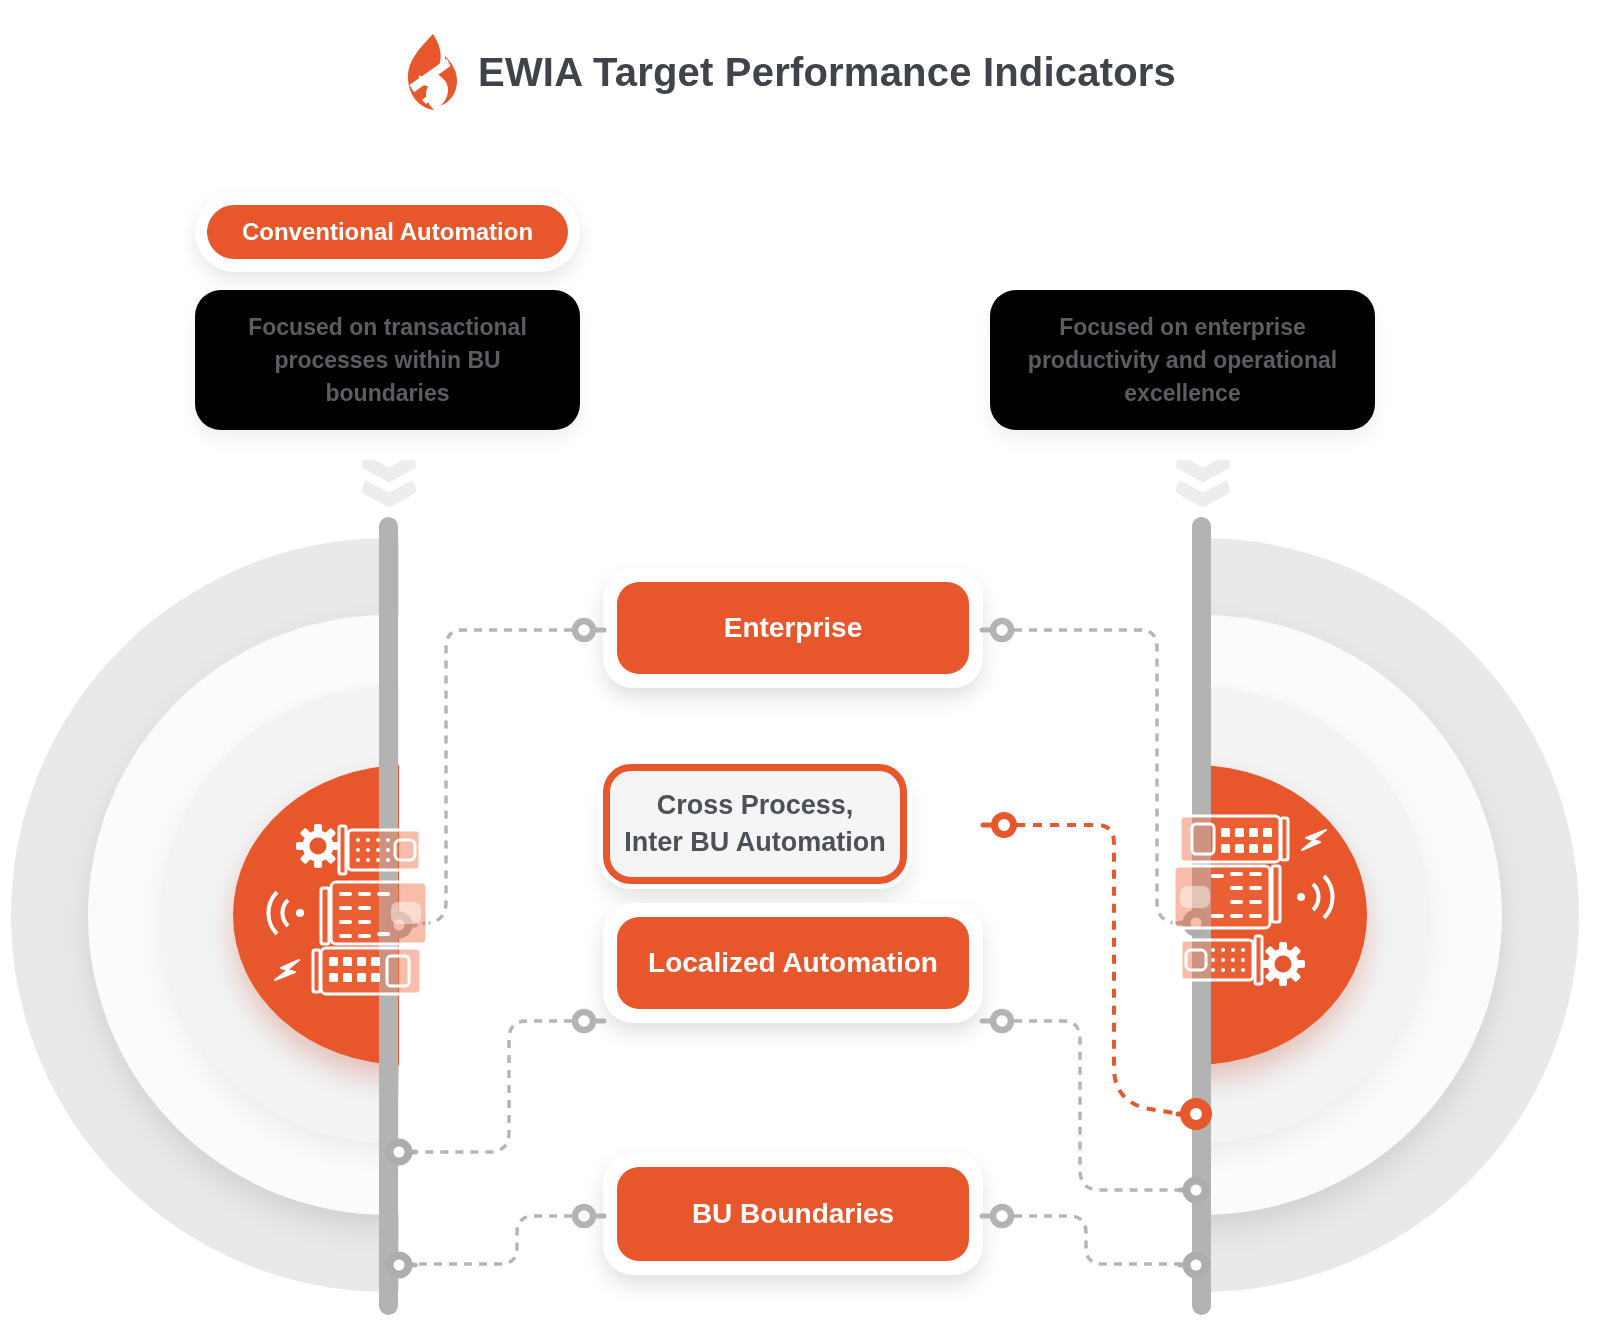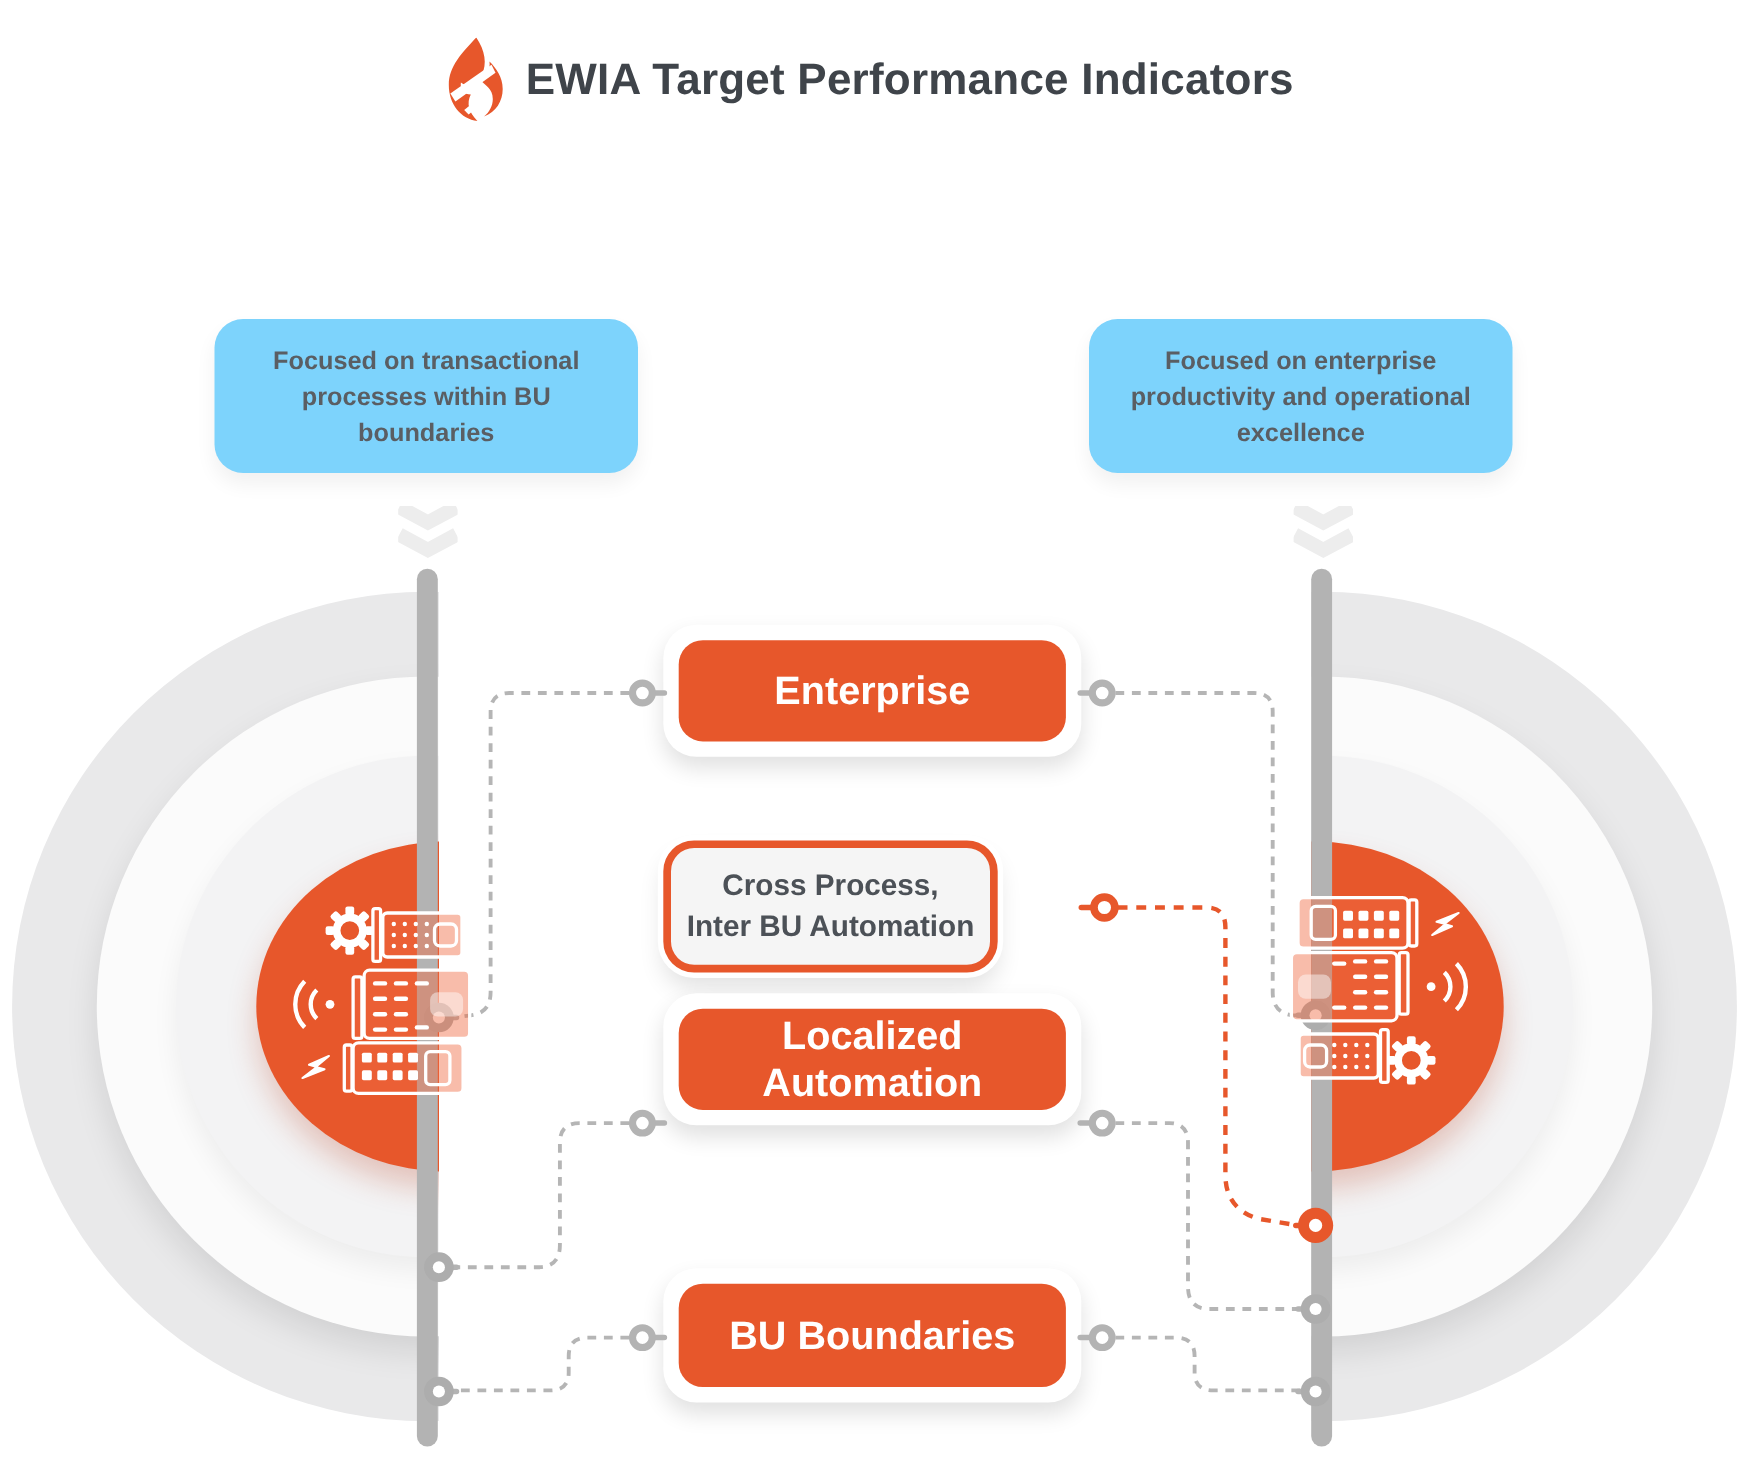--- a/index.html
+++ b/index.html
@@ -8,21 +8,21 @@
   .abs{position:absolute;}
 
   
   .title{left:478px;top:50px;font-size:40px;font-weight:bold;color:#3F444A;letter-spacing:.2px;z-index:5;}
 
   
   .pill-card{top:192px;width:385px;height:80px;background:#ffffff;border-radius:40px;
              box-shadow:0 8px 18px rgba(0,0,0,.10);z-index:4;}
   .pill{position:absolute;left:12px;top:13px;right:12px;bottom:13px;background:#E7572B;border-radius:28px;
         display:flex;align-items:center;justify-content:center;color:#fff;font-weight:bold;font-size:24px;}
-  .desc-card{top:290px;width:385px;height:140px;background:#7dd3fc;border-radius:26px;
+  .desc-card{top:290px;width:385px;height:140px;background:#000000;border-radius:26px;
              box-shadow:0 10px 18px rgba(0,0,0,.06);z-index:4;
              display:flex;align-items:center;justify-content:center;text-align:center;
              font-size:23px;font-weight:bold;color:#5A5E63;line-height:33px;white-space:pre-line;}
 
   
   .side-wrap{top:500px;height:831px;overflow:hidden;z-index:1;}
   .circle{position:absolute;border-radius:50%;}
   .c1{width:754px;height:754px;background:#E9E9EA;}
   .c2{width:600px;height:600px;background:#FBFBFB;box-shadow:0 14px 30px rgba(0,0,0,.10);}
   .c3{width:456px;height:456px;background:#F3F3F4;box-shadow:0 12px 24px rgba(0,0,0,.06);}
@@ -32,21 +32,21 @@
   
   .bar{top:517px;width:19px;height:798px;background:#B3B3B3;border-radius:10px;z-index:3;}
 
   
   .chev{z-index:2;}
 
   
   .mid-card{left:603px;width:380px;background:#ffffff;border-radius:30px;
             box-shadow:0 10px 20px rgba(0,0,0,.12);z-index:4;}
   .mid-inner{position:absolute;left:14px;right:14px;top:14px;bottom:14px;background:#E7572B;border-radius:22px;
-             display:flex;align-items:center;justify-content:center;color:#fff;font-weight:bold;font-size:36px;}
+             display:flex;align-items:center;justify-content:center;color:#fff;font-weight:bold;font-size:28px;}
   .outline-card{left:603px;width:304px;background:#F5F5F5;border:7px solid #E7572B;border-radius:28px;
                 box-sizing:border-box;box-shadow:0 0 0 5px #ffffff,0 14px 22px rgba(0,0,0,.12);z-index:4;
                 display:flex;align-items:center;justify-content:center;text-align:center;
                 font-size:27px;font-weight:bold;color:#4C5157;line-height:37px;white-space:pre-line;}
 
   
   .net{left:0;top:0;z-index:6;pointer-events:none;}
   .icons{z-index:7;}
   .icons.rot{transform:rotate(180deg);}
 </style>
@@ -69,20 +69,23 @@
     <div class="orange-ellipse" style="left:-169px;top:265px;"></div>
   </div>
 
   <svg class="abs" style="left:400px;top:34px;z-index:5;" width="60" height="78" viewBox="0 0 60 78">
     <path fill="#E7572B" d="M33 0 C20 14,8 26,8 43 C8 61,19 74,34 76 C26 68,24 60,28 52 C22 52,18 47,19 41 C26 46,33 44,36 38 C41 44,48 46,48 56 C48 62,45 68,40 72 C51 68,57 58,57 47 C57 36,51 28,45 22 C46 30,42 34,38 34 C43 24,41 12,33 0 Z"></path>
     <path fill="#ffffff" d="M10 52 L46 24 L50 31 L15 59 Z" transform="rotate(3 30 40)"></path>
     <path fill="#ffffff" d="M22 66 L38 53 L41 58 L26 70 Z"></path>
   </svg>
   <div class="abs title">EWIA Target Performance Indicators</div>
 
+  <div class="abs pill-card" style="left:195px;">
+    <div class="pill">Conventional Automation</div>
+  </div>
   <div class="abs desc-card" style="left:195px;">Focused on transactional
 processes within BU
 boundaries</div>
 
   <div class="abs desc-card" style="left:990px;text-align:center;">Focused on enterprise
 productivity and operational
 excellence</div>
 
   <svg class="abs chev" style="left:362px;top:460px;" width="54" height="50" viewBox="0 0 54 50">
     <polyline points="1,1 27,15 53,1" fill="none" stroke="#EDEDED" stroke-width="13"></polyline>

